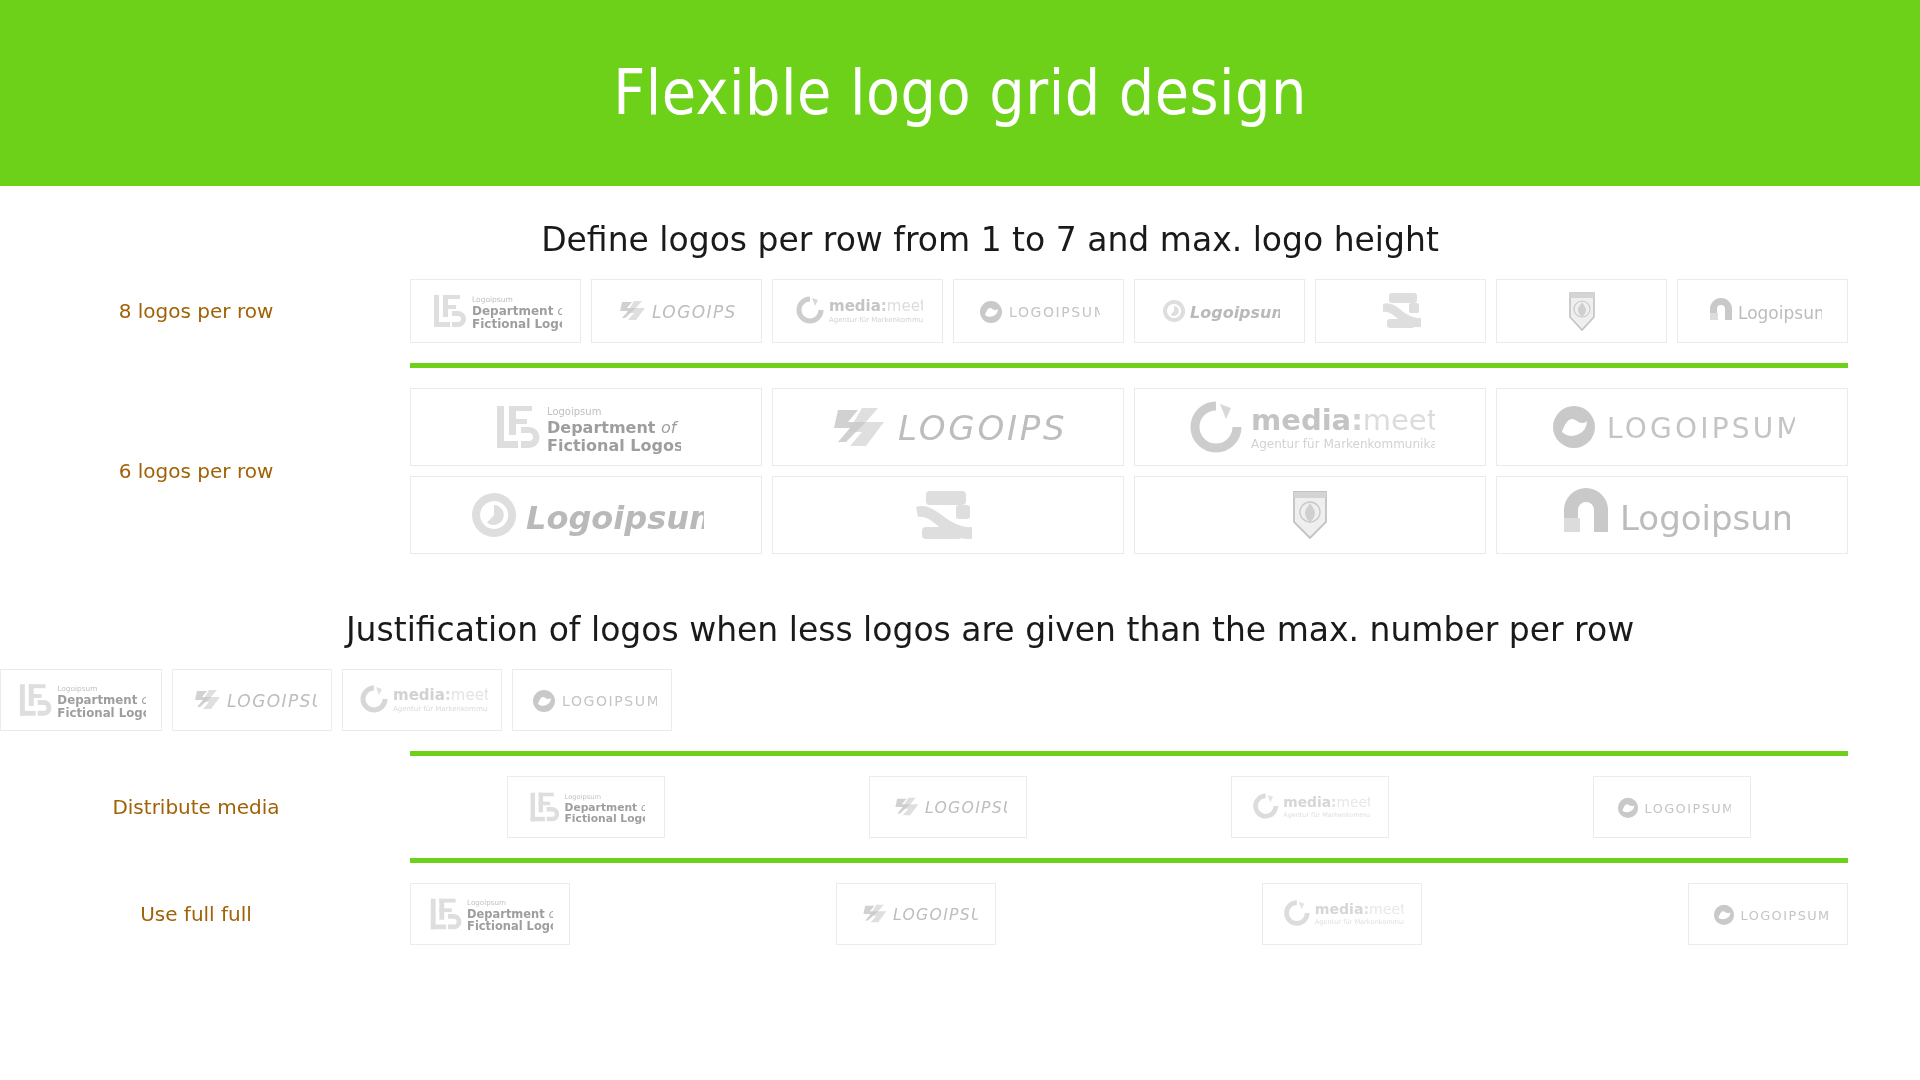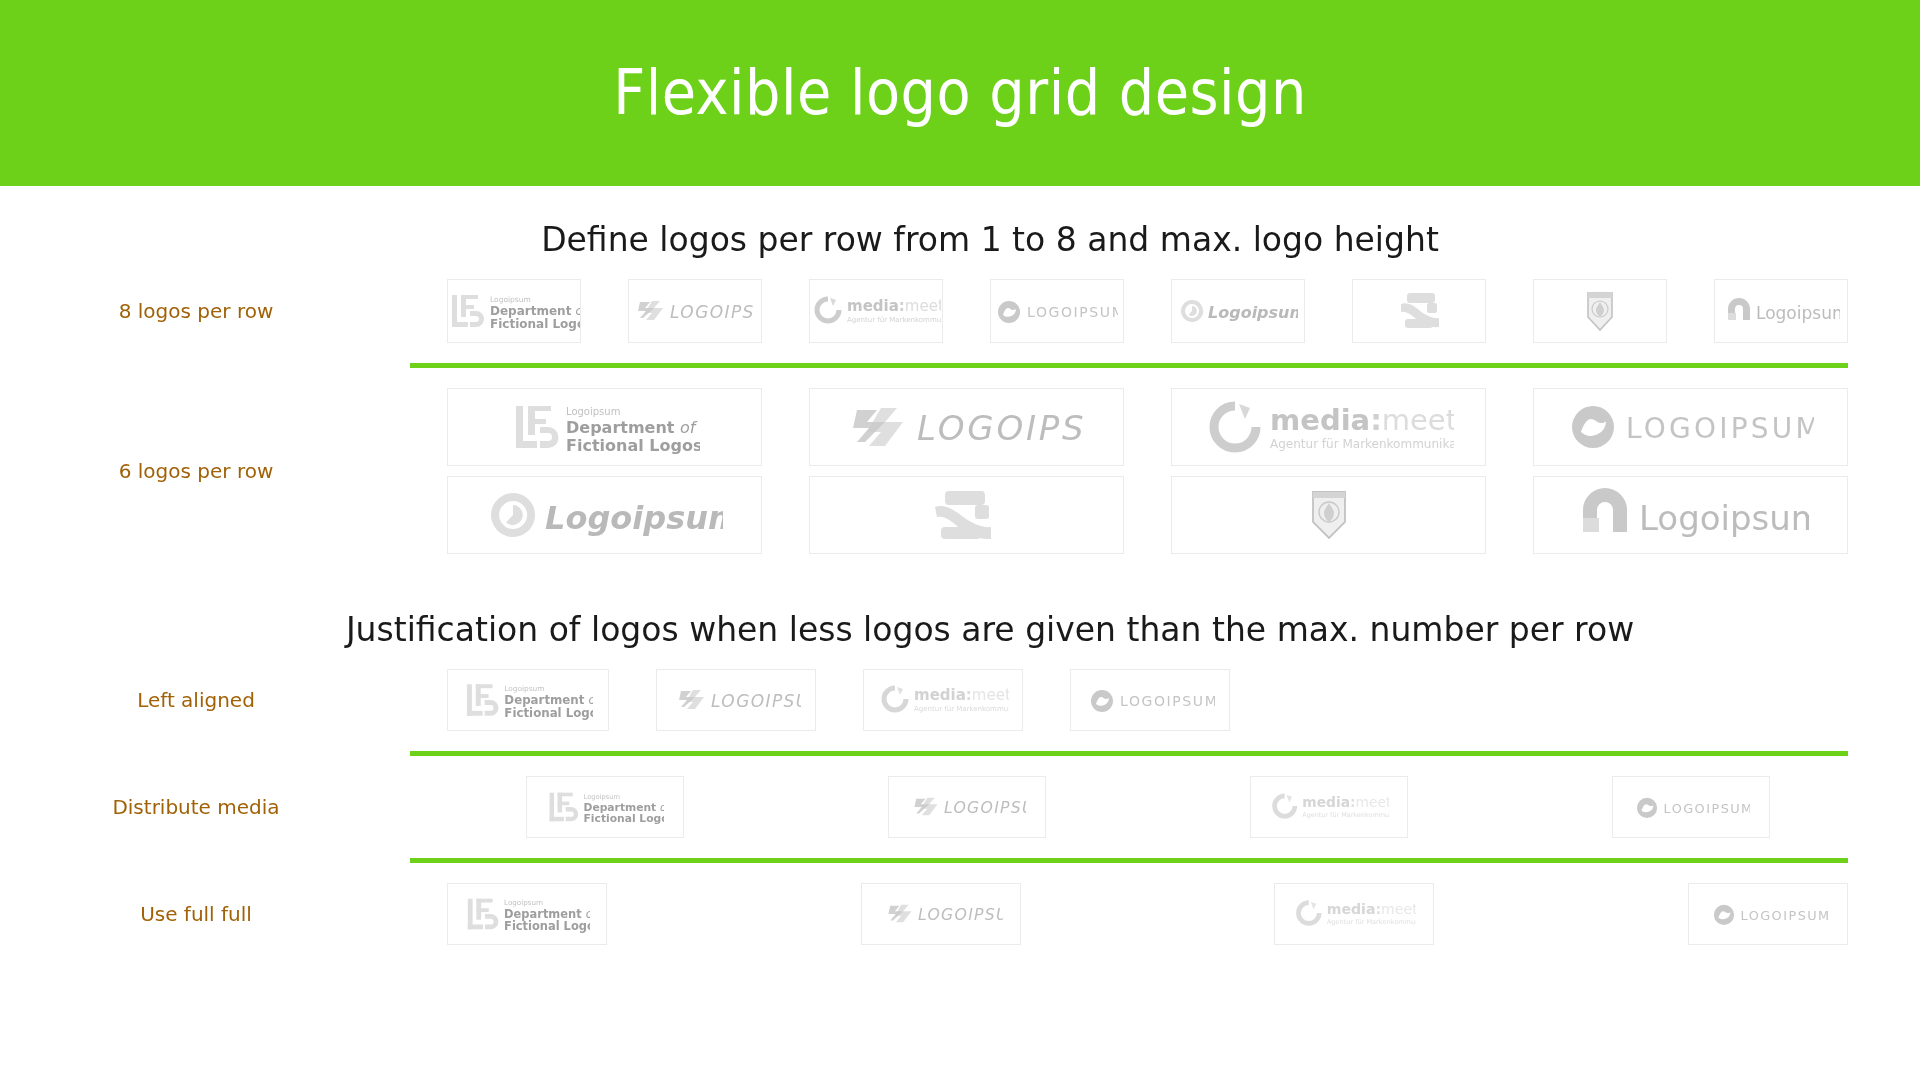--- a/index.html
+++ b/index.html
@@ -66,21 +66,20 @@
   .grid.left    { justify-content: flex-start; }
   .grid.fill > .tile { flex: 1 1 0; }
 
   .tile {
     border: 1px solid #ebebeb;
     background: #ffffff;
     display: flex;
     align-items: center;
     justify-content: center;
     overflow: hidden;
-    margin-left: 37px;
   }
 
   .divider {
     height: 5px;
     background: #6ED119;
     margin-left: 410px;
     margin-right: 72px;
   }
 
   
@@ -93,21 +92,21 @@
   .spacer-56 { height: 56px; }
 </style>
 </head>
 <body>
 
 <div class="header">
   <div class="header-title">Flexible logo grid design</div>
 </div>
 
 <div class="spacer-34"></div>
-<div class="section-title">Define logos per row from 1 to 8 and max. logo height</div>
+<div class="section-title">Define logos per row from 1 to 7 and max. logo height</div>
 <div class="spacer-20"></div>
 
 <div class="row">
   <div class="row-label">8 logos per row</div>
   <div class="row-content">
     <div class="grid fill">
 
       <div class="tile" style="height:64px">
         <svg width="132" height="44" viewBox="0 0 132 44">
           <g class="lg-fill-l">
@@ -291,21 +290,20 @@
     </div>
 
   </div>
 </div>
 
 <div class="spacer-56"></div>
 <div class="section-title">Justification of logos when less logos are given than the max. number per row</div>
 <div class="spacer-20"></div>
 
 <div class="row">
-  <div class="row-label">Left aligned</div>
   <div class="row-content">
     <div class="grid left">
       <div class="tile" style="height:62px;width:162px">
         <svg width="130" height="44" viewBox="0 0 132 44">
           <g class="lg-fill-l">
             <rect x="4" y="6" width="5" height="32"></rect>
               <rect x="4" y="33" width="16" height="5"></rect>
             <rect x="13" y="6" width="5" height="22"></rect>
               <rect x="13" y="6" width="17" height="4"></rect>
             <rect x="13" y="16" width="13" height="4"></rect>

